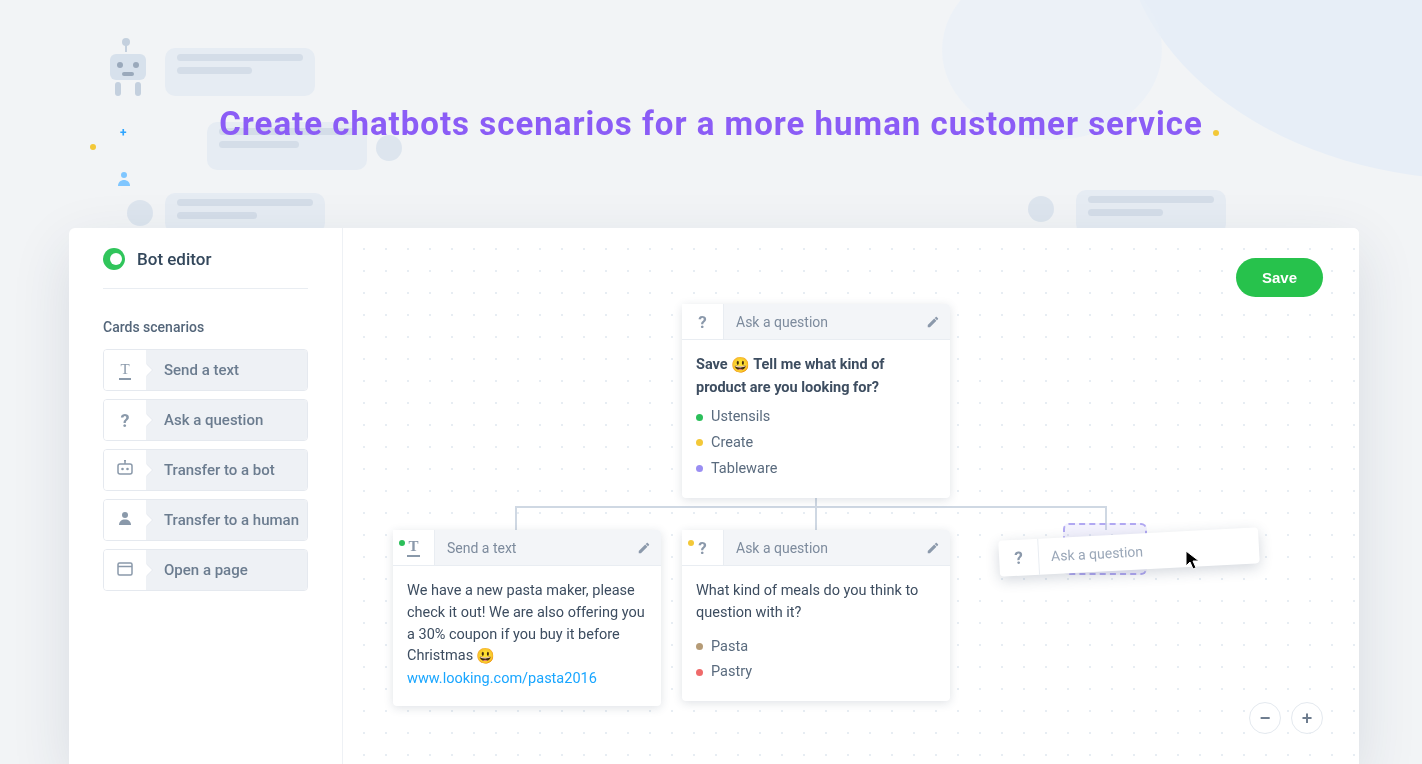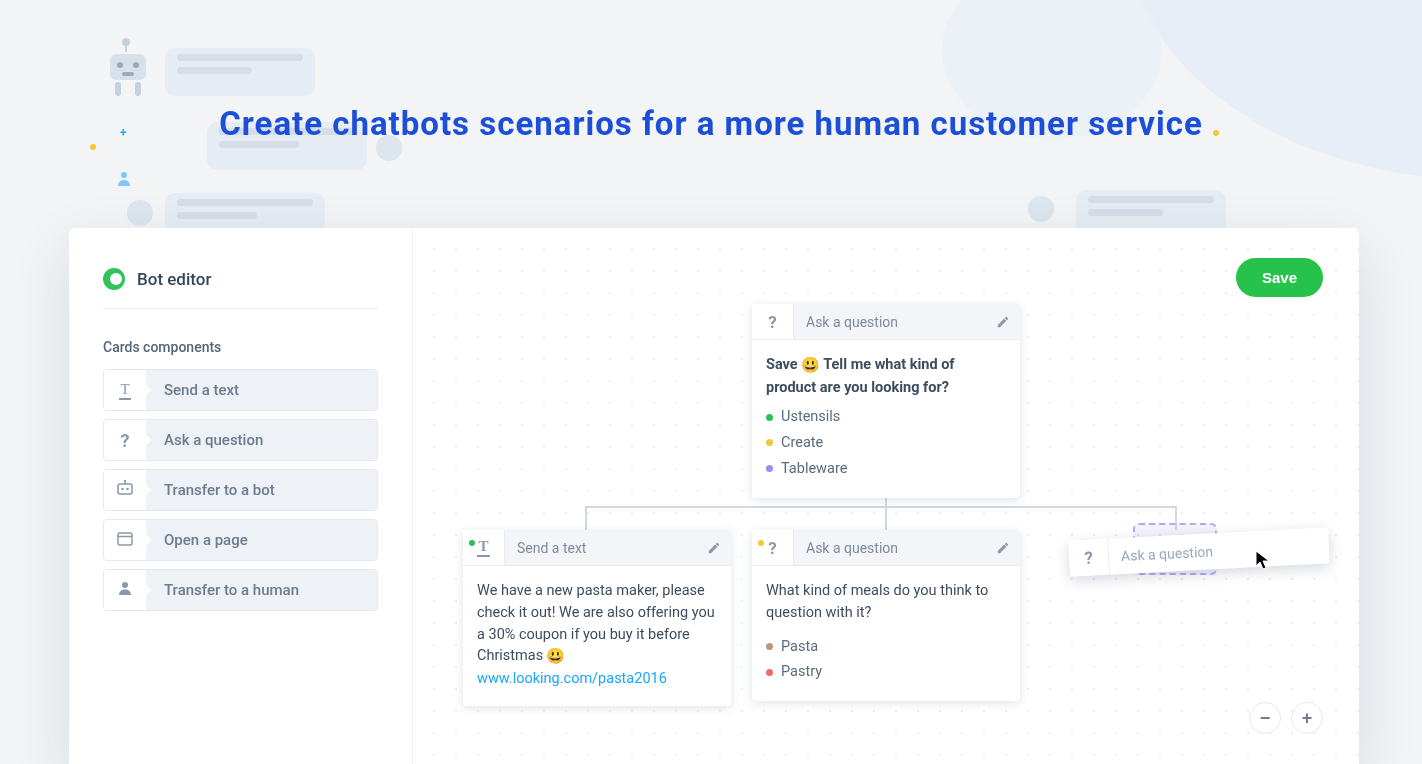--- a/index.html
+++ b/index.html
@@ -28,25 +28,25 @@
   .bubble-ghost .line { height:7px; background:#d4dde8; border-radius:4px; margin:6px 12px;}
   .bubble-ghost .line.short{width:50%}
 
   .tiny-plus{position:absolute;color:#2ea4ff;font-size:12px;font-weight:bold;}
   .tiny-dot{position:absolute;width:6px;height:6px;border-radius:50%;}
   .tiny-person{position:absolute;color:#2ea4ff;font-size:14px;}
 
   .avatar-ghost{position:absolute;width:26px;height:26px;border-radius:50%;background:#dde5ee;}
 
   
-  .headline { position: absolute; top: 102px; left: 0; width: 100%; text-align: center; color: #1d4ed8; font-size: 33px; font-weight: 700; letter-spacing: 1px; line-height: 1.35; }
+  .headline { position: absolute; top: 102px; left: 0; width: 100%; text-align: center; color: #8b5cf6; font-size: 33px; font-weight: 700; letter-spacing: 1px; line-height: 1.35; }
 
   
   .app { position:absolute; left:69px; top:228px; right:63px; bottom:0; background:#fff; border-radius:6px 6px 0 0; box-shadow: 0 20px 60px rgba(30,50,80,0.12); display:flex; overflow:hidden;}
-  .sidebar { width: 344px; border-right:1px solid #eef1f5; padding: 40px 34px 20px 34px; }
+  .sidebar { width: 274px; border-right:1px solid #eef1f5; padding: 20px 34px 20px 34px; }
   .sidebar-header{ display:flex; align-items:center; gap:12px; padding-bottom:18px; border-bottom:1px solid #e9edf2; margin-bottom:30px;}
   .app-icon{ width:22px; height:22px; border-radius:50%; background:#30c55b; position:relative; flex:0 0 auto;}
   .app-icon::after{content:"";position:absolute;left:7px;top:5px;width:8px;height:8px;border-radius:50%;background:#fff;border:2px solid #fff; border-left-color:transparent; border-bottom-color:transparent;}
   .sidebar-title{ font-size:17px; font-weight:500; color:#33475b;}
   .section-label{ font-size:14px; color:#54667a; font-weight:500; margin-bottom:14px;}
 
   .comp { display:flex; align-items:stretch; height:42px; margin-bottom:8px; border-radius:4px; overflow:hidden; cursor:grab; border:1px solid #e5e9ef;}
   .comp .handle{ width:42px; display:flex; align-items:center; justify-content:center; background:#fff; position:relative;}
   .comp .handle::after{content:"";position:absolute;right:-6px;top:50%;transform:translateY(-50%);width:0;height:0;border-left:6px solid #fff;border-top:6px solid transparent;border-bottom:6px solid transparent; filter: drop-shadow(1px 0 0 #e5e9ef);}
   .comp .lbl{ flex:1; background:#eef1f5; display:flex; align-items:center; padding-left:18px; color:#6b7c8f; font-size:15px; font-weight:500;}
@@ -143,21 +143,21 @@
 
 <h1 class="headline">Create chatbots scenarios for a more human customer service</h1>
 
 <div class="app">
 
   <aside class="sidebar">
     <div class="sidebar-header">
       <div class="app-icon"></div>
       <div class="sidebar-title">Bot editor</div>
     </div>
-    <div class="section-label">Cards components</div>
+    <div class="section-label">Cards scenarios</div>
 
     <div class="comp">
       <div class="handle">
           <span class="icon t-icon">T</span>
         </div>
       <div class="lbl">Send a text</div>
     </div>
     <div class="comp">
       <div class="handle">
           <span class="icon" style="font-size:18px;font-weight:700">?</span>
@@ -174,38 +174,38 @@
               <line x1="9" y1="0" x2="9" y2="4" stroke="#8a99aa" stroke-width="1.5"></line>
               <circle cx="9" cy="0.5" r="1" fill="#8a99aa"></circle>
             </svg>
       </span>
         </div>
       <div class="lbl">Transfer to a bot</div>
     </div>
     <div class="comp">
       <div class="handle">
           <span class="icon">
+        <svg width="16" height="16" viewBox="0 0 16 16">
+              <circle cx="8" cy="5" r="3" fill="#8a99aa"></circle>
+              <path d="M2 15c0-3.5 2.5-5.5 6-5.5s6 2 6 5.5" fill="#8a99aa"></path>
+            </svg>
+      </span>
+        </div>
+      <div class="lbl">Transfer to a human</div>
+    </div>
+    <div class="comp">
+      <div class="handle">
+          <span class="icon">
         <svg width="16" height="14" viewBox="0 0 16 14">
               <rect x="1" y="1" width="14" height="12" rx="1.5" fill="none" stroke="#8a99aa" stroke-width="1.5"></rect>
               <line x1="1" y1="4.5" x2="15" y2="4.5" stroke="#8a99aa" stroke-width="1.5"></line>
             </svg>
       </span>
         </div>
       <div class="lbl">Open a page</div>
-    </div>
-    <div class="comp">
-      <div class="handle">
-          <span class="icon">
-        <svg width="16" height="16" viewBox="0 0 16 16">
-              <circle cx="8" cy="5" r="3" fill="#8a99aa"></circle>
-              <path d="M2 15c0-3.5 2.5-5.5 6-5.5s6 2 6 5.5" fill="#8a99aa"></path>
-            </svg>
-      </span>
-        </div>
-      <div class="lbl">Transfer to a human</div>
     </div>
   </aside>
 
   <div class="canvas">
     <button class="save-btn">Save</button>
 
     <div class="conn v" style="left:472px; top:246px; height:56px"></div>
     <div class="conn v" style="left:172px; top:278px; height:24px"></div>
     <div class="conn v" style="left:762px; top:278px; height:24px"></div>
     <div class="conn h" style="left:172px; top:278px; width:592px"></div>

